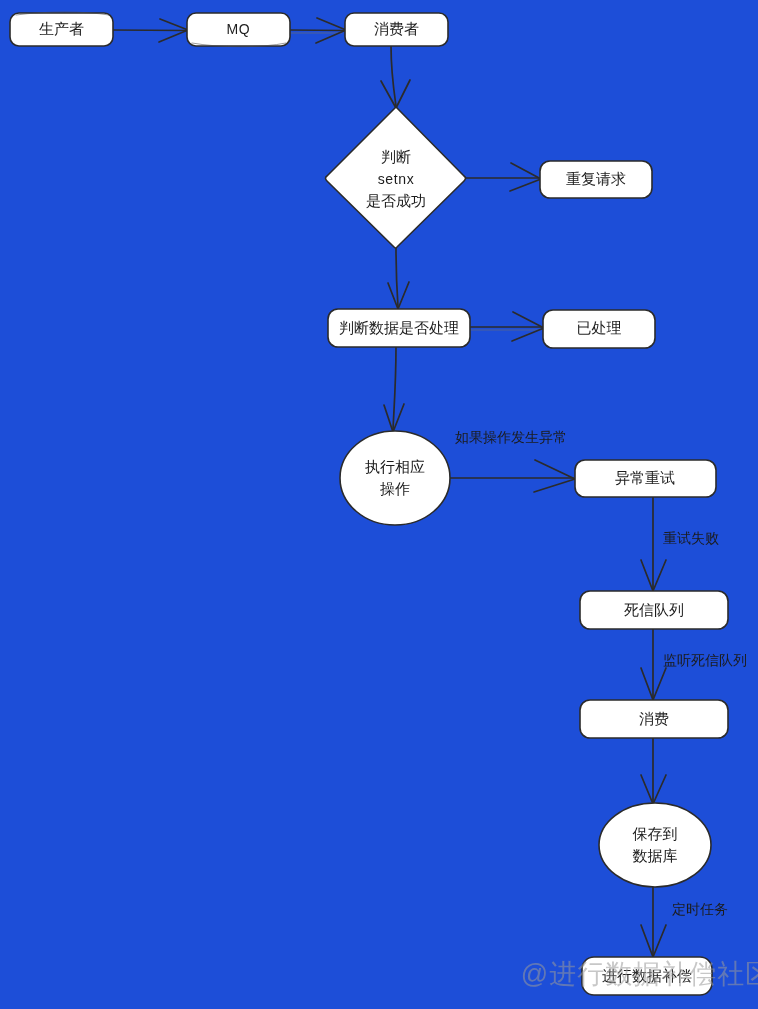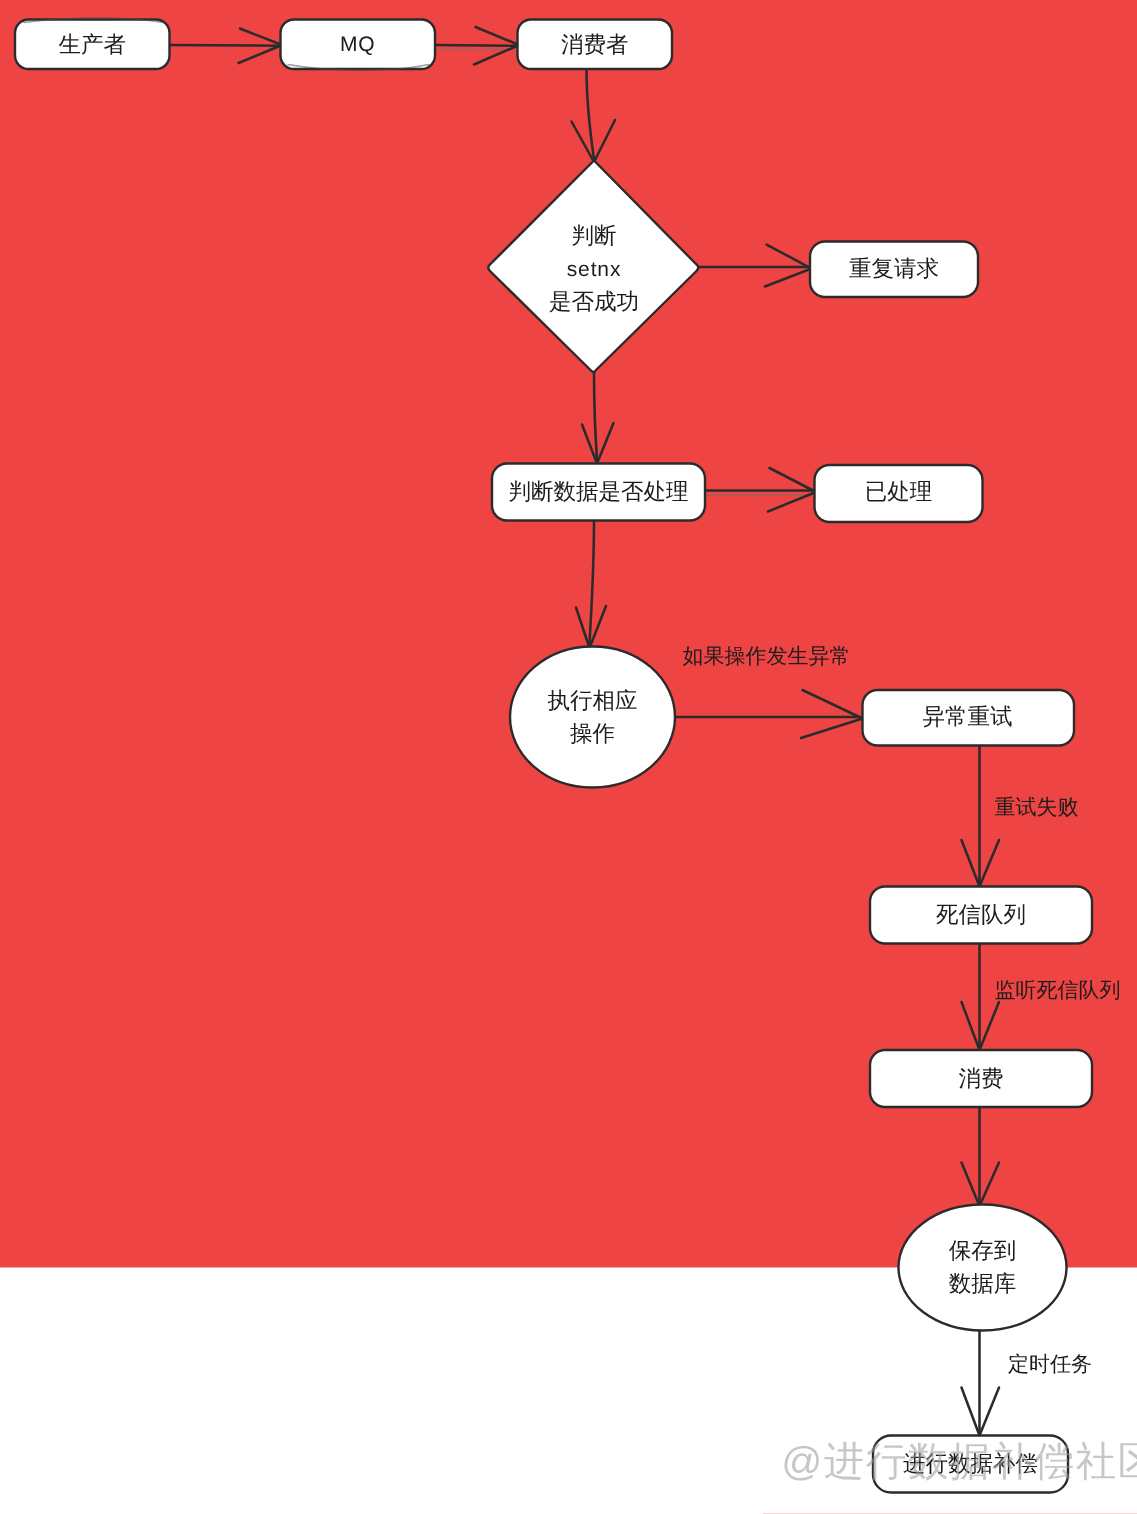--- a/index.html
+++ b/index.html
@@ -9,22 +9,22 @@
   }
   body {
     width: 758px;
     height: 1009px;
     font-family: "Liberation Sans", "DejaVu Sans", sans-serif;
     overflow: hidden;
   }
   #diagram-root {
     position: relative;
     width: 758px;
-    height: 845px;
-    background: #ef4444;
+    height: 1009px;
+    background: #1d4ed8;
   }
   svg#flowchart {
     display: block;
     width: 758px;
     height: 1009px;
   }
   .node-shape {
     fill: #ffffff;
     stroke: #2b2b2b;
     stroke-width: 1.6;

